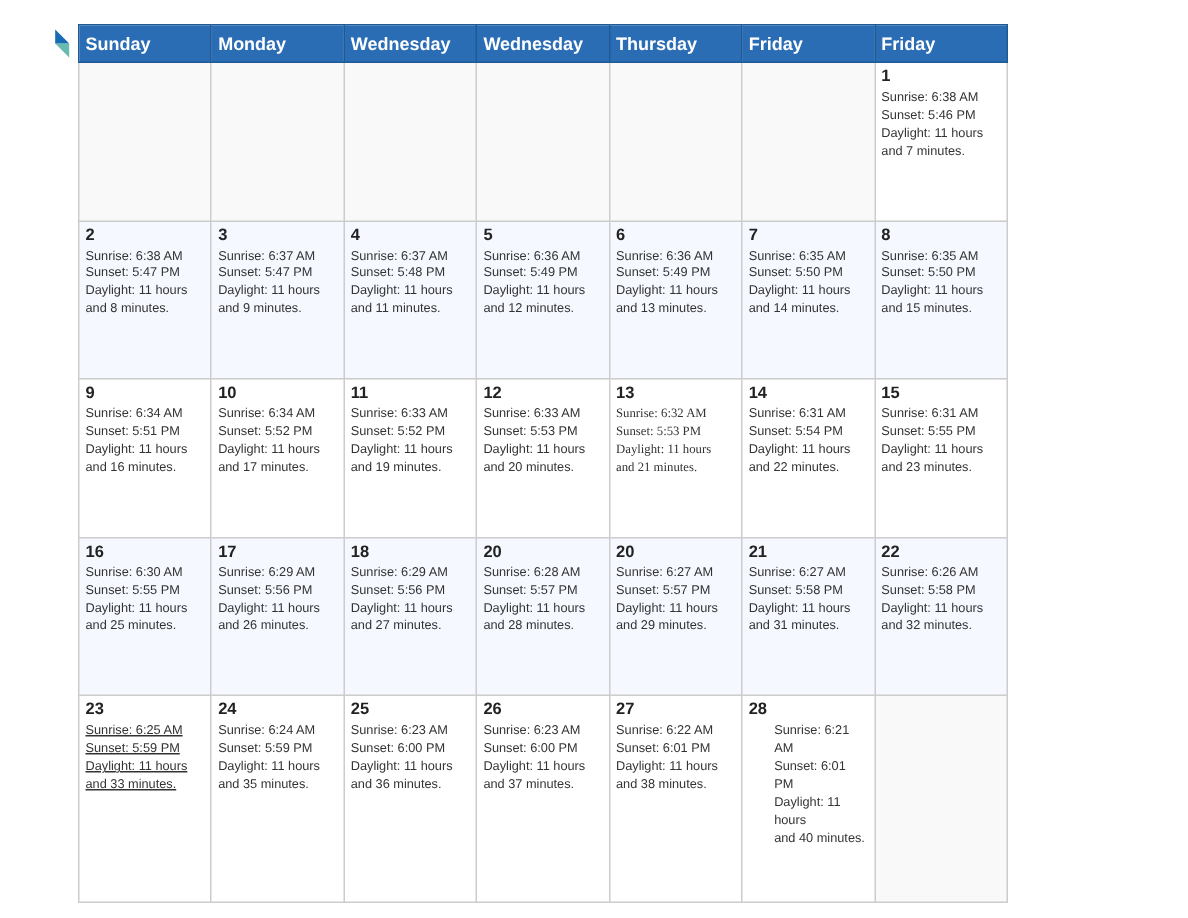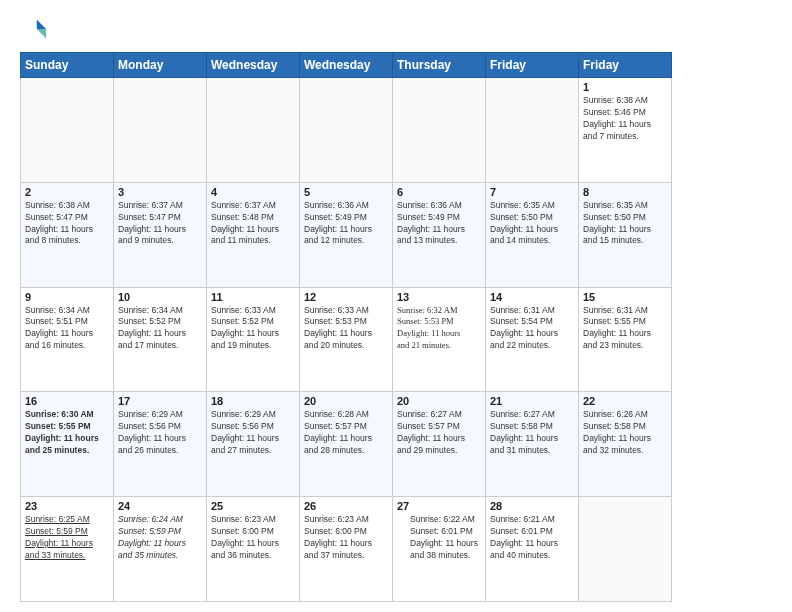--- a/index.html
+++ b/index.html
@@ -8,21 +8,21 @@
       background: #fff;
       width: 792px;
       height: 612px;
       overflow: hidden;
     }
     .page {
       width: 692px;
       height: 612px;
       padding: 16px 20px 10px 20px;
       display: flex;
-      flex-direction: column;
+      flex-direction: row;
     }
     .header {
       display: flex;
       justify-content: space-between;
       align-items: flex-start;
       margin-bottom: 8px;
     }
     .logo {
       display: flex;
       align-items: center;
@@ -245,21 +245,21 @@
             <span class="day-number">15</span>
             <div class="day-info" style="white-space: pre-line;">Sunrise: 6:31 AM
 Sunset: 5:55 PM
 Daylight: 11 hours
 and 23 minutes.</div>
           </td>
         </tr>
         <tr>
           <td>
             <span class="day-number">16</span>
-            <div class="day-info" style="white-space: pre-line; font-weight: bold;">Sunrise: 6:30 AM
+            <div class="day-info" style="white-space: pre-line;">Sunrise: 6:30 AM
 Sunset: 5:55 PM
 Daylight: 11 hours
 and 25 minutes.</div>
           </td>
           <td>
             <span class="day-number">17</span>
             <div class="day-info" style="white-space: pre-line;">Sunrise: 6:29 AM
 Sunset: 5:56 PM
 Daylight: 11 hours
 and 26 minutes.</div>
@@ -303,49 +303,49 @@
         <tr>
           <td>
             <span class="day-number">23</span>
             <div class="day-info" style="white-space: pre-line; text-decoration: underline;">Sunrise: 6:25 AM
 Sunset: 5:59 PM
 Daylight: 11 hours
 and 33 minutes.</div>
           </td>
           <td>
             <span class="day-number">24</span>
-            <div class="day-info" style="white-space: pre-line; font-style: italic;">Sunrise: 6:24 AM
+            <div class="day-info" style="white-space: pre-line;">Sunrise: 6:24 AM
 Sunset: 5:59 PM
 Daylight: 11 hours
 and 35 minutes.</div>
           </td>
           <td>
             <span class="day-number">25</span>
             <div class="day-info" style="white-space: pre-line;">Sunrise: 6:23 AM
 Sunset: 6:00 PM
 Daylight: 11 hours
 and 36 minutes.</div>
           </td>
           <td>
             <span class="day-number">26</span>
             <div class="day-info" style="white-space: pre-line;">Sunrise: 6:23 AM
 Sunset: 6:00 PM
 Daylight: 11 hours
 and 37 minutes.</div>
           </td>
           <td>
             <span class="day-number">27</span>
-            <div class="day-info" style="white-space: pre-line; margin-left: 13px;">Sunrise: 6:22 AM
+            <div class="day-info" style="white-space: pre-line;">Sunrise: 6:22 AM
 Sunset: 6:01 PM
 Daylight: 11 hours
 and 38 minutes.</div>
           </td>
           <td>
             <span class="day-number">28</span>
-            <div class="day-info" style="white-space: pre-line;">Sunrise: 6:21 AM
+            <div class="day-info" style="white-space: pre-line; margin-left: 17px;">Sunrise: 6:21 AM
 Sunset: 6:01 PM
 Daylight: 11 hours
 and 40 minutes.</div>
           </td>
           <td class="empty"></td>
         </tr>
       </tbody>
   </table>
 </div>
 

